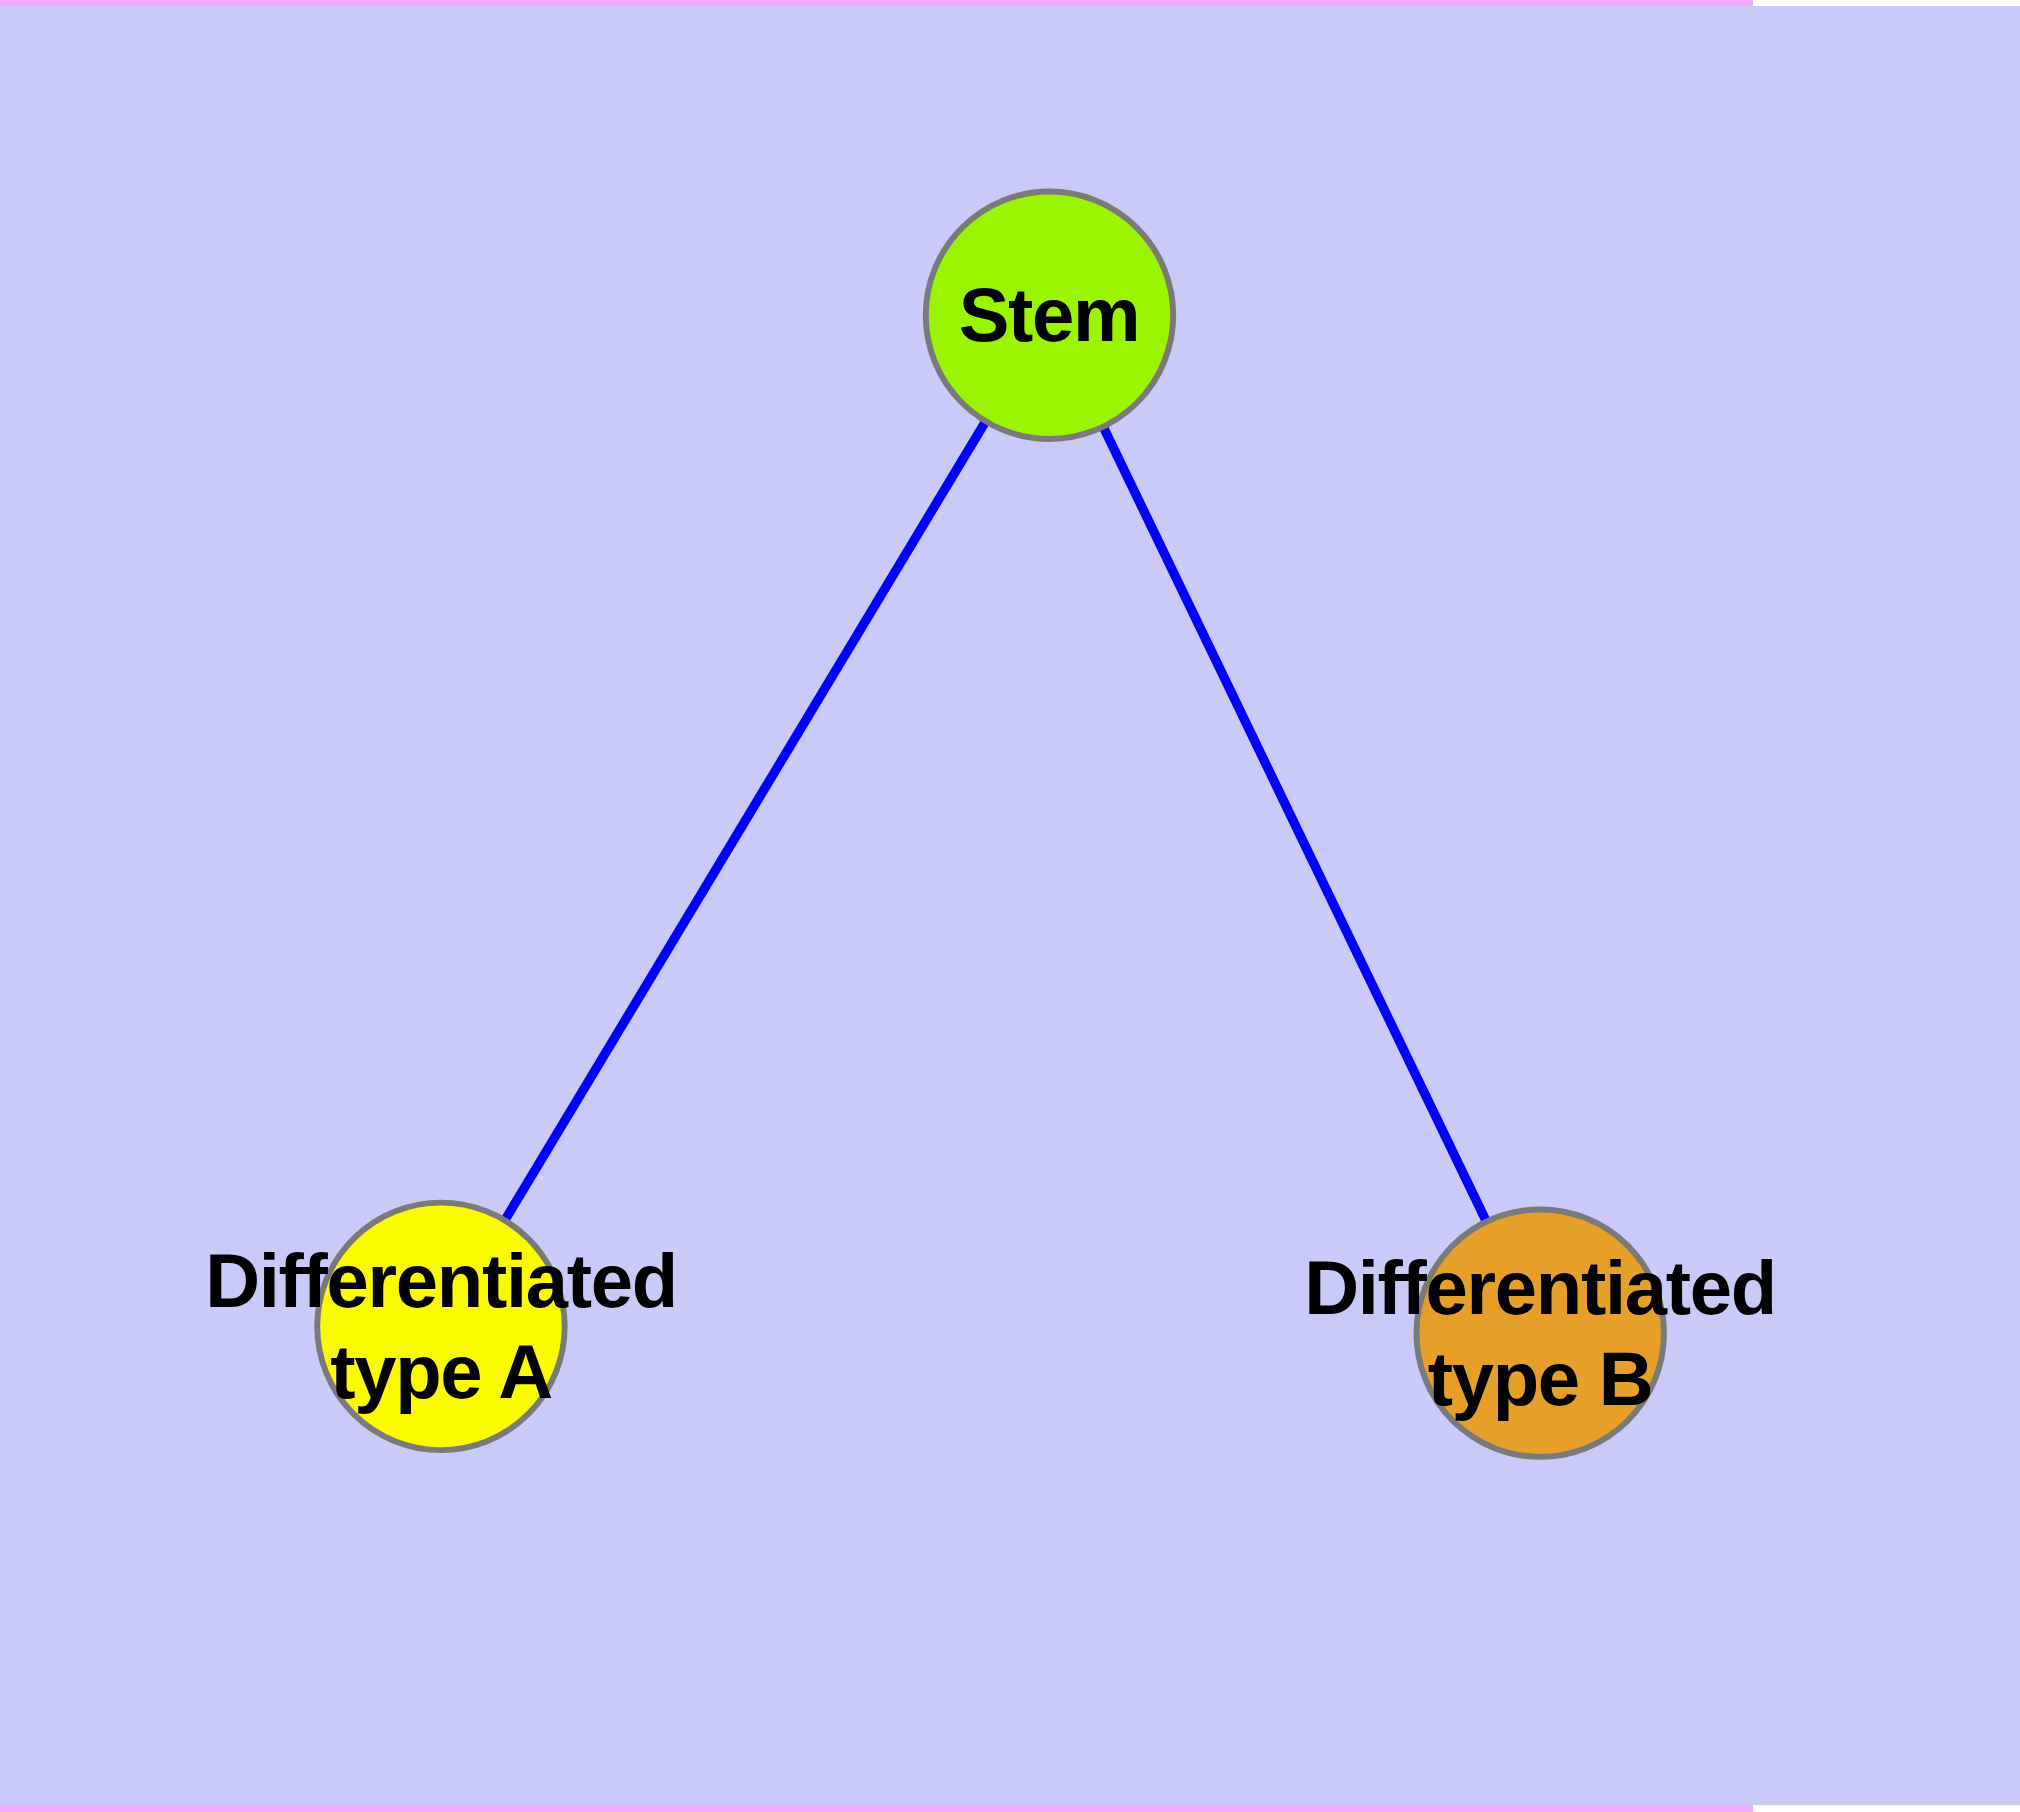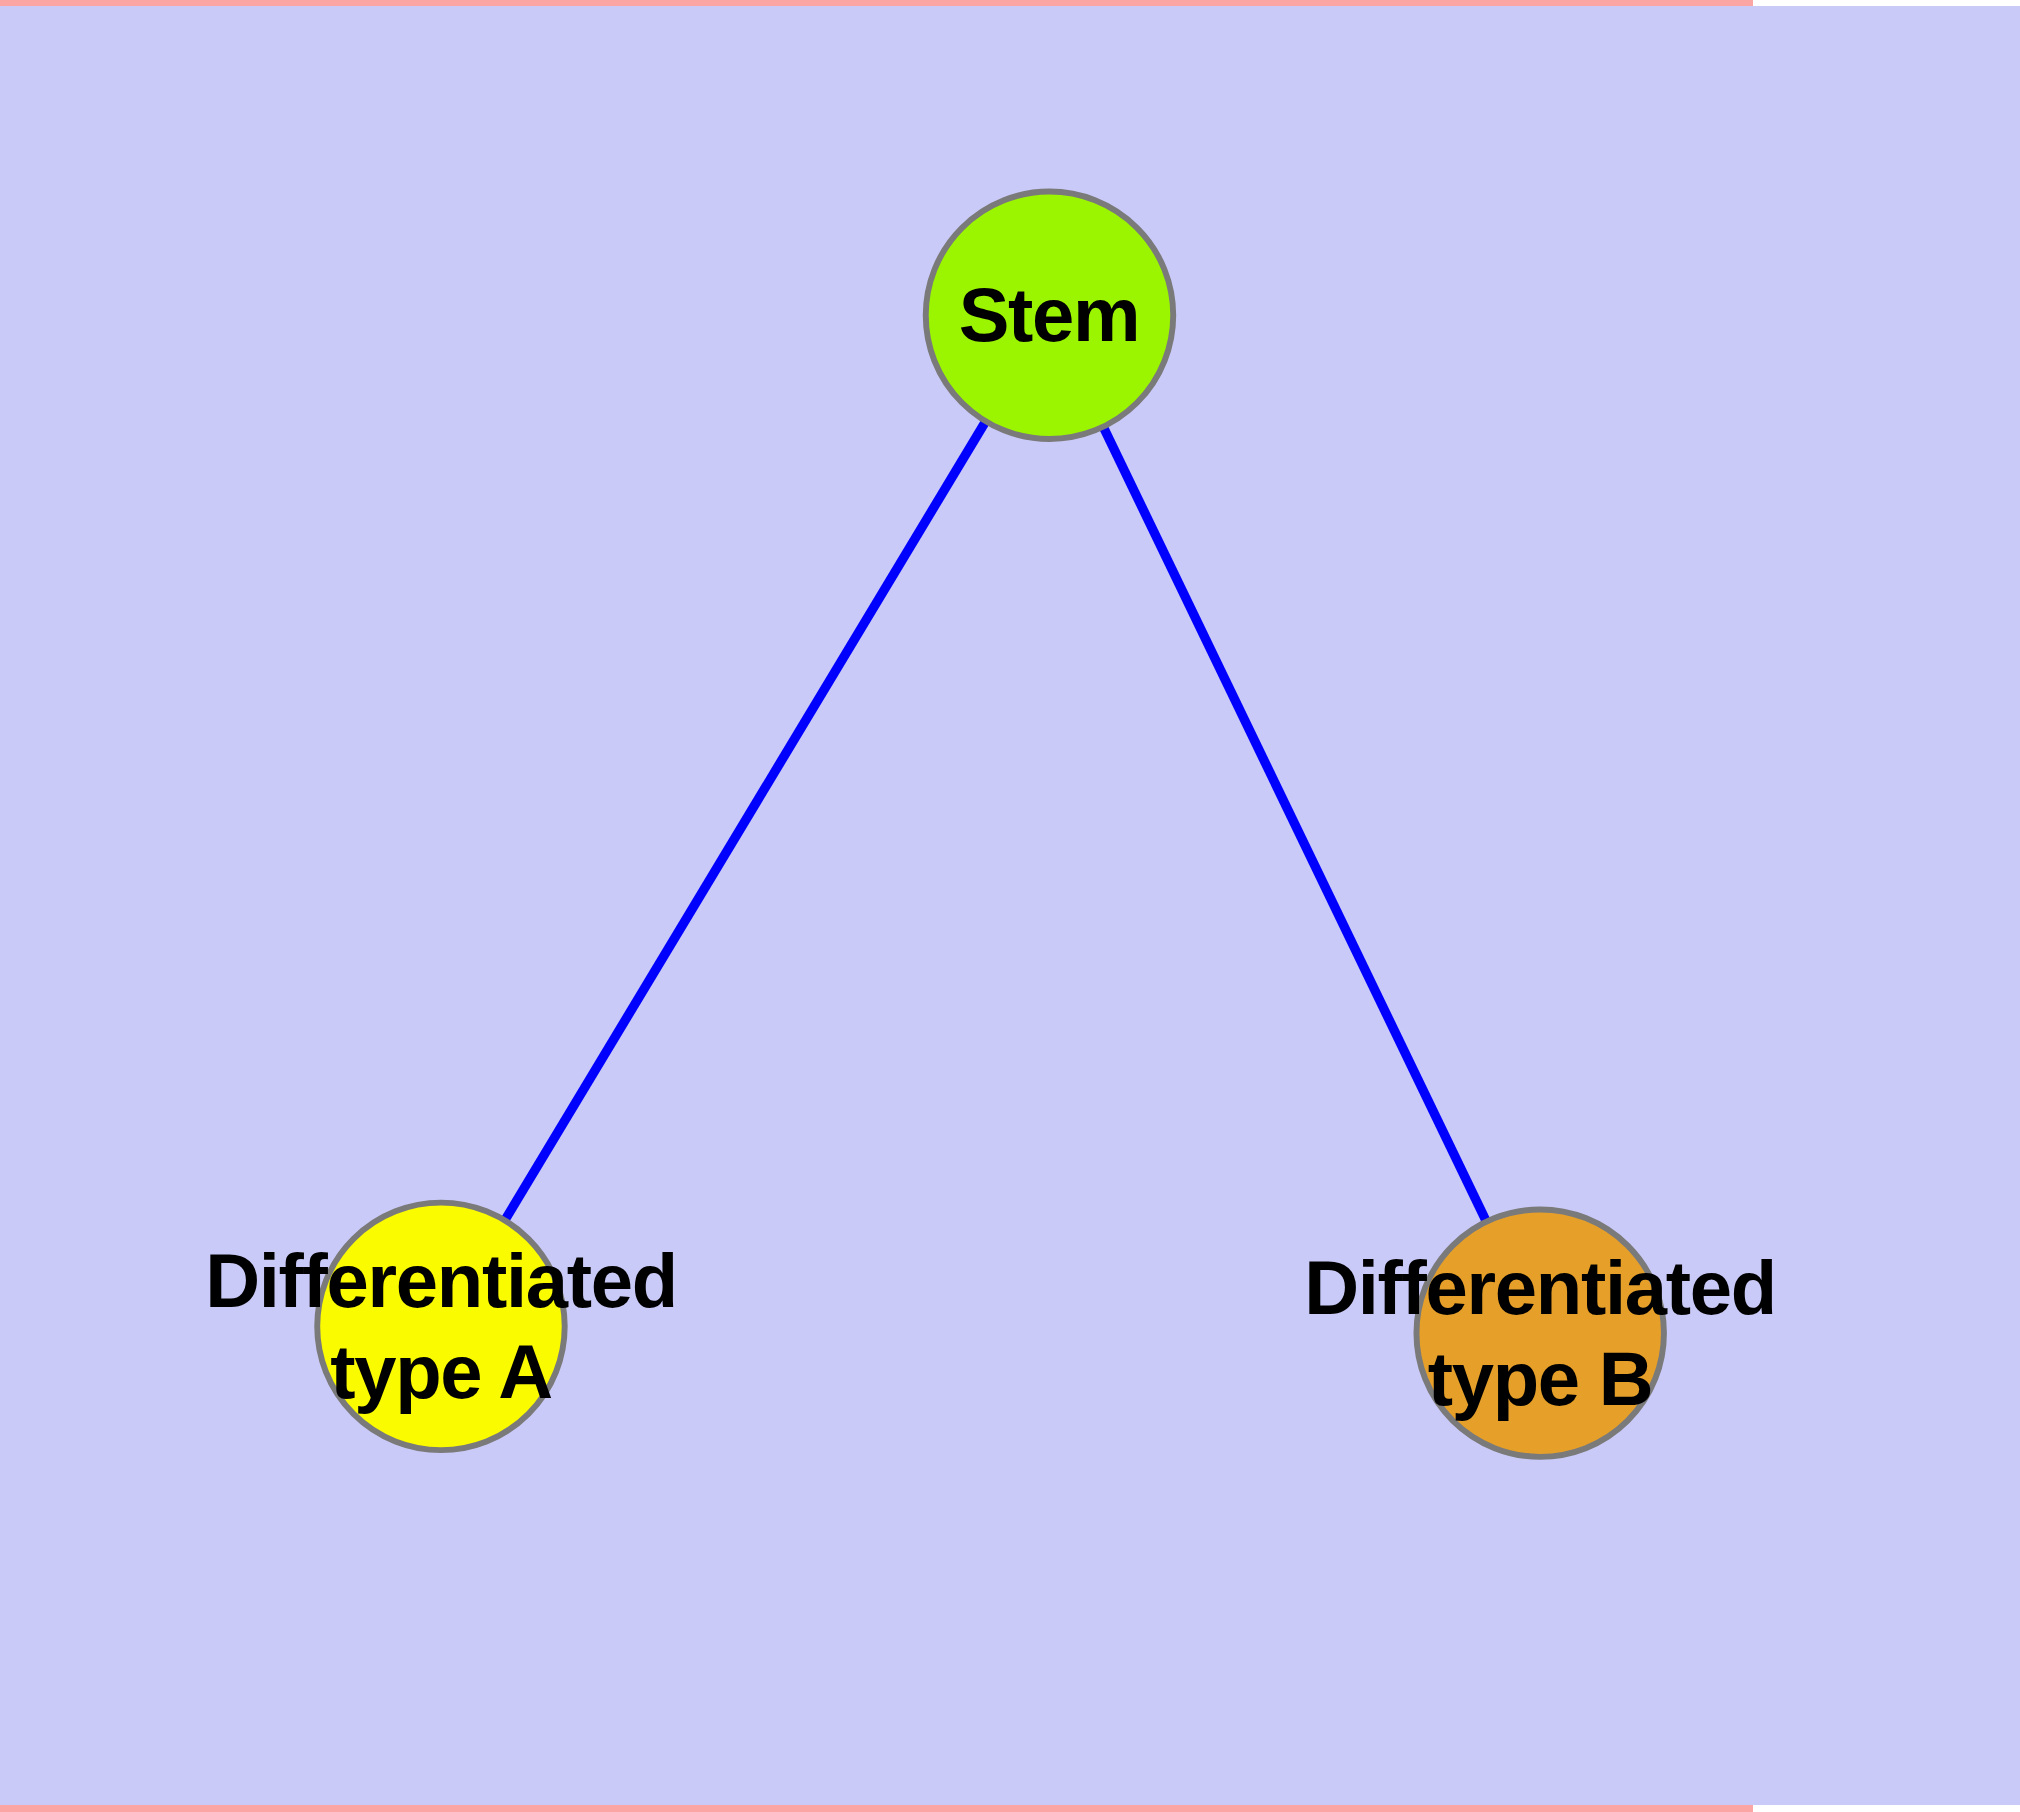--- a/index.html
+++ b/index.html
@@ -8,21 +8,21 @@
     background: #FFFFFF;
     width: 2021px;
     height: 1812px;
     overflow: hidden;
     font-family: "Liberation Sans", sans-serif;
   }
   .canvas {
     position: relative;
     width: 1753px;
     height: 1812px;
-    background: #fca5a5;
+    background: #f0abfc;
   }
   .panel {
     position: absolute;
     left: 0;
     top: 6px;
     width: 2021px;
     height: 1799px;
     background: #CACAF8; 
   }
   .graph-svg {

